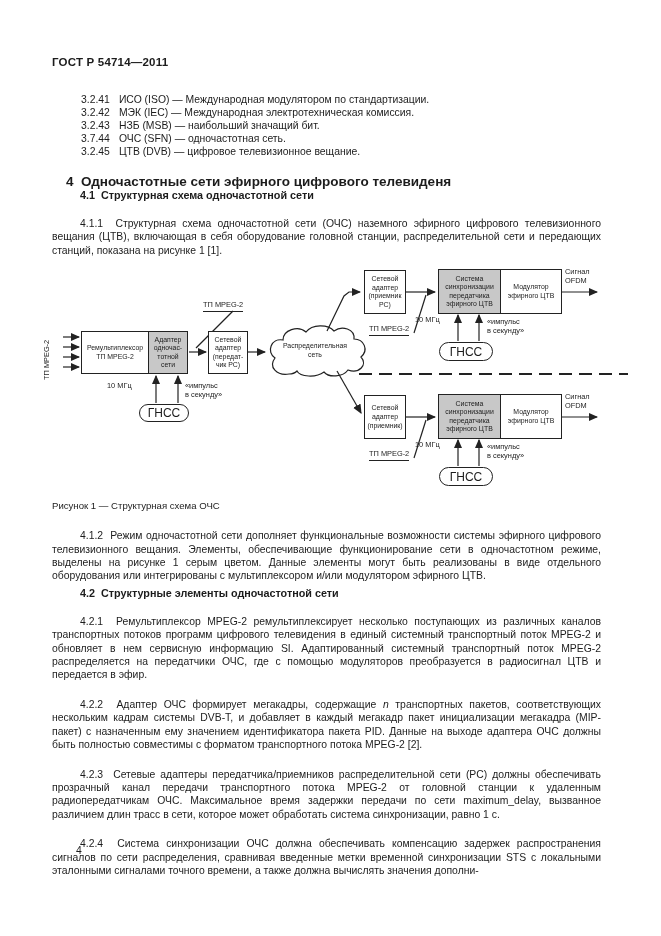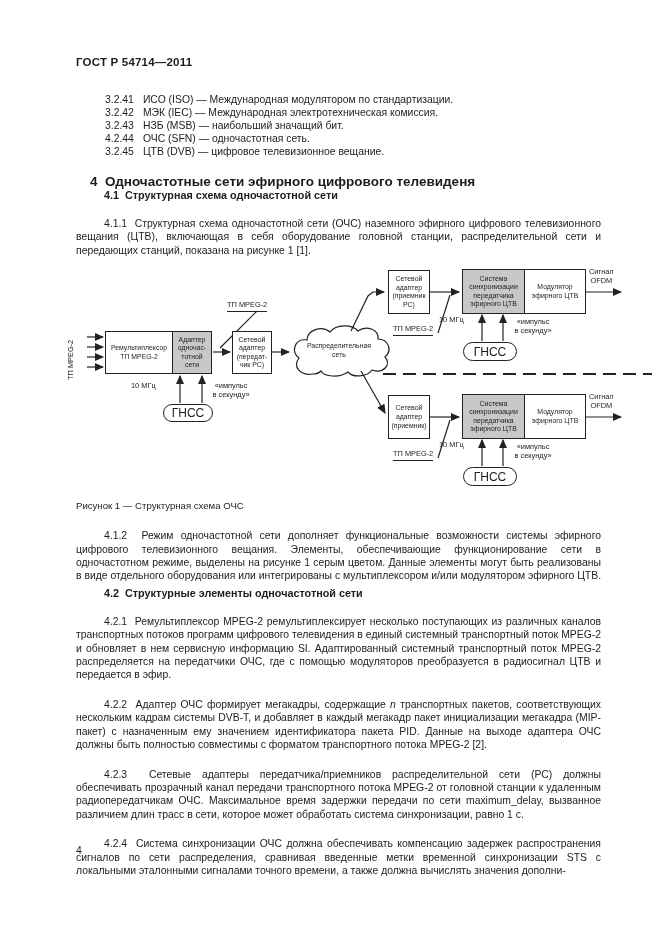--- a/index.html
+++ b/index.html
@@ -1,21 +1,21 @@
 <!DOCTYPE html>
 <html lang="ru"><head>
 <meta charset="utf-8">
 <style>
   html,body{margin:0;padding:0;background:#e8e8e8;}
   .page{
     position:relative; width:661px; height:936px; background:#ffffff;
     font-family:"Liberation Sans", sans-serif; color:#1c1c1c; overflow:hidden;
     margin:0 auto;
   }
-  .content{padding:56px 60px 0 76px;}
+  .content{padding:56px 60px 0 52px;}
   .doc-header{font-size:11.5px; font-weight:bold; letter-spacing:.2px;}
   .defs{margin-top:25px; padding-left:29px; font-size:10.4px; line-height:13px;}
   .def-row{white-space:nowrap;}
   .def-num{display:inline-block; margin-right:9px;}
   .h-main{margin-top:16px; font-size:13.5px; font-weight:bold; padding-left:14px;}
   .h-sub{font-size:10.8px; font-weight:bold; padding-left:28px;}
   .para{margin-top:16px; font-size:10.4px; line-height:13.4px; text-align:justify; text-indent:28px;}
   .para i{font-style:italic;}
   .caption{margin-top:8px; font-size:9.6px; }
   .pgnum{position:absolute; left:76px; top:845px; font-size:10.4px;}
@@ -33,21 +33,21 @@
   .sec{
     display:flex; flex-direction:column; justify-content:center; align-items:center;
     text-align:center; font-size:6.9px; line-height:8.6px;
   }
   .sec + .sec{border-left:1.4px solid #222;}
   .gray{background:#c8c8c8;}
   .pill{
     border:1.4px solid #222; border-radius:10px; background:#fff;
     display:flex; align-items:center; justify-content:center; font-size:12px;
   }
-  .dlabel{font-size:7.4px; line-height:8.8px;text-align:center;}
+  .dlabel{font-size:7.4px; line-height:8.8px;}
   .underlined{border-bottom:1px solid #222; padding-bottom:1px;}
   .cloud-text{font-size:6.9px; line-height:8.4px; text-align:center;}
   .vlabel{
     left:1px; top:61px; height:70px; width:13px;
     writing-mode:vertical-rl; transform:rotate(180deg);
     font-size:7.4px; text-align:center;
   }
   .ln{display:block;}
 </style>
 </head>
@@ -55,21 +55,21 @@
 
 <div class="page">
   <div class="content">
 
     <div class="doc-header">ГОСТ Р 54714—2011</div>
 
     <div class="defs">
       <div class="def-row"><span class="def-num">3.2.41</span><span>ИСО (ISO) — Международная модулятором по стандартизации.</span></div>
       <div class="def-row"><span class="def-num">3.2.42</span><span>МЭК (IEC) — Международная электротехническая комиссия.</span></div>
       <div class="def-row"><span class="def-num">3.2.43</span><span>НЗБ (MSB) — наибольший значащий бит.</span></div>
-      <div class="def-row"><span class="def-num">4.2.44</span><span>ОЧС (SFN) — одночастотная сеть.</span></div>
+      <div class="def-row"><span class="def-num">3.7.44</span><span>ОЧС (SFN) — одночастотная сеть.</span></div>
       <div class="def-row"><span class="def-num">3.2.45</span><span>ЦТВ (DVB) — цифровое телевизионное вещание.</span></div>
     </div>
 
     <div class="h-main">4&nbsp; Одночастотные сети эфирного цифрового телевиденя</div>
     <div class="h-sub">4.1&nbsp; Структурная схема одночастотной сети</div>
     <div class="para">4.1.1&nbsp; Структурная схема одночастотной сети (ОЧС) наземного эфирного цифрового телевизионного вещания (ЦТВ), включающая в себя оборудование головной станции, распределительной сети и передающих станций, показана на рисунке 1 [1].</div>
 
     <div class="diagram">
 
       <svg width="594" height="228" viewBox="0 0 594 228">

